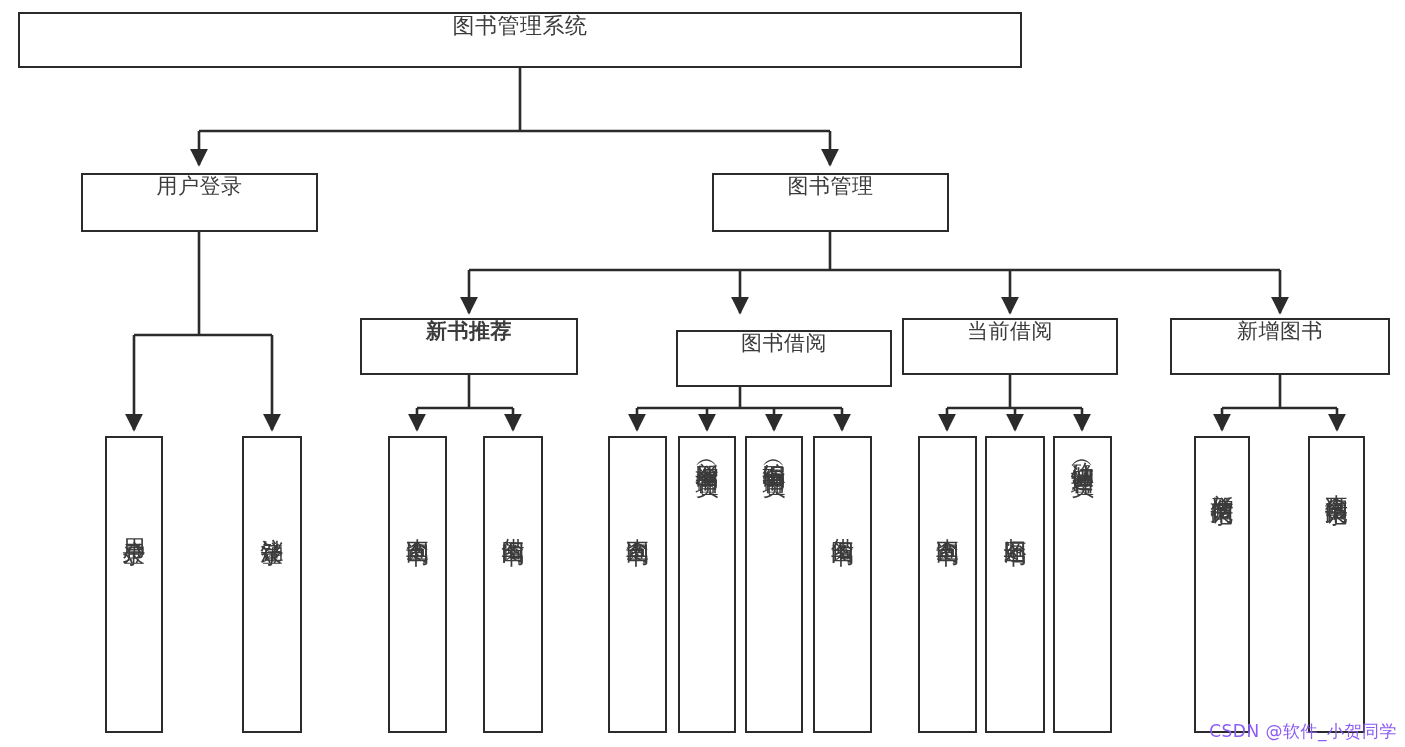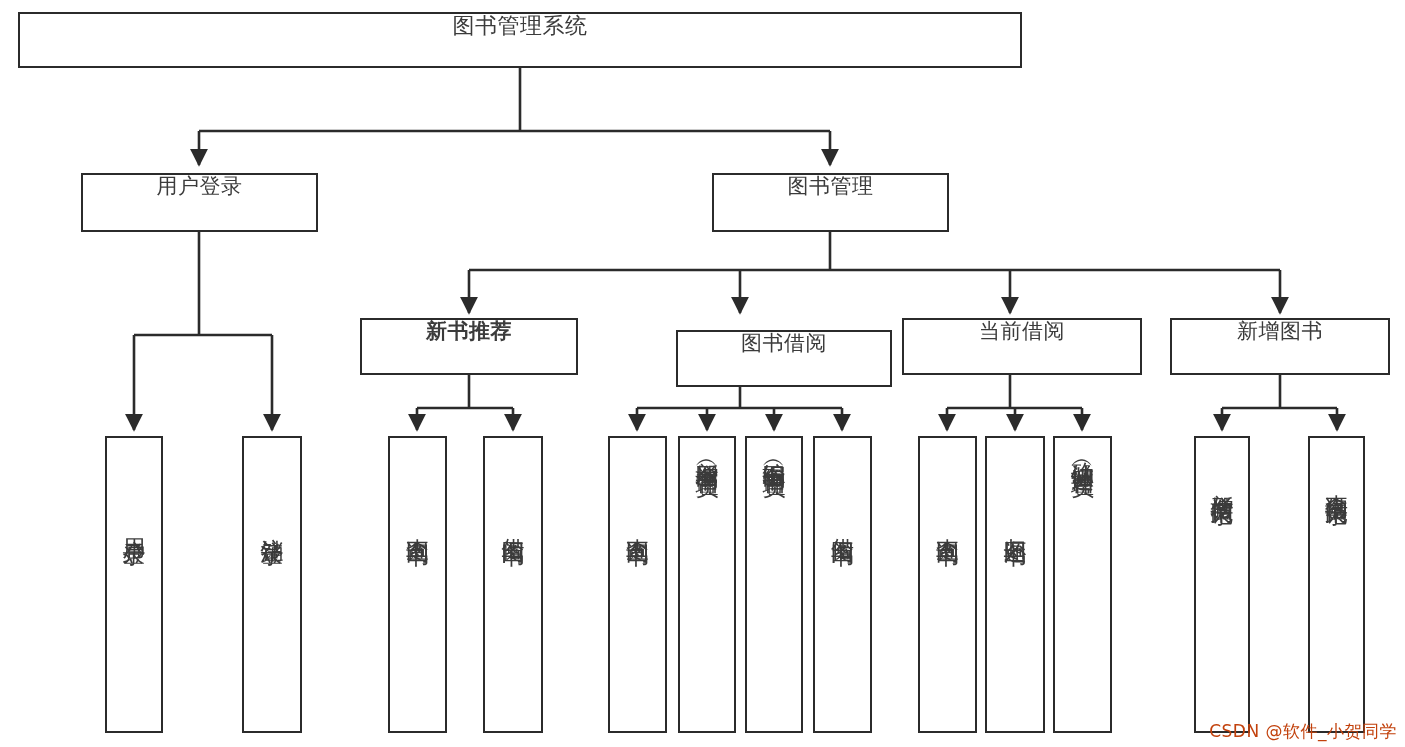--- a/index.html
+++ b/index.html
@@ -64,21 +64,21 @@
     font-size: 23px;
     line-height: 1.0;
     letter-spacing: 2px;
     white-space: nowrap;
   }
   .watermark {
     position: absolute;
     right: 8px;
     bottom: 4px;
     font-size: 17px;
-    color: #c2410c;
+    color: #8b5cf6;
     letter-spacing: 0.5px;
     white-space: nowrap;
     font-family: "DejaVu Sans", "Liberation Sans", sans-serif;
   }
 </style>
 </head>
 <body>
 
 <div id="diagram-root">
 
@@ -143,21 +143,21 @@
   <div class="node h" style="left:712px; top:173px; width:237px; height:59px;">
     <span class="node-label">图书管理</span>
   </div>
 
   <div class="node h" style="left:360px; top:318px; width:218px; height:57px;font-weight:bold;">
     <span class="node-label">新书推荐</span>
   </div>
   <div class="node h" style="left:632px; top:330px; width:216px; height:57px;margin-left:44px;">
     <span class="node-label">图书借阅</span>
   </div>
-  <div class="node h" style="left:902px; top:318px; width:240px; height:57px;">
+  <div class="node h" style="left:902px; top:318px; width:216px; height:57px;">
     <span class="node-label">当前借阅</span>
   </div>
   <div class="node h" style="left:1170px; top:318px; width:220px; height:57px;">
     <span class="node-label">新增图书</span>
   </div>
 
   <div class="node v" style="left:105px; top:436px; width:58px; height:297px; padding-top:82px;">
     <span class="node-label">用户登录</span>
   </div>
   <div class="node v" style="left:242px; top:436px; width:60px; height:297px; padding-top:82px;">

